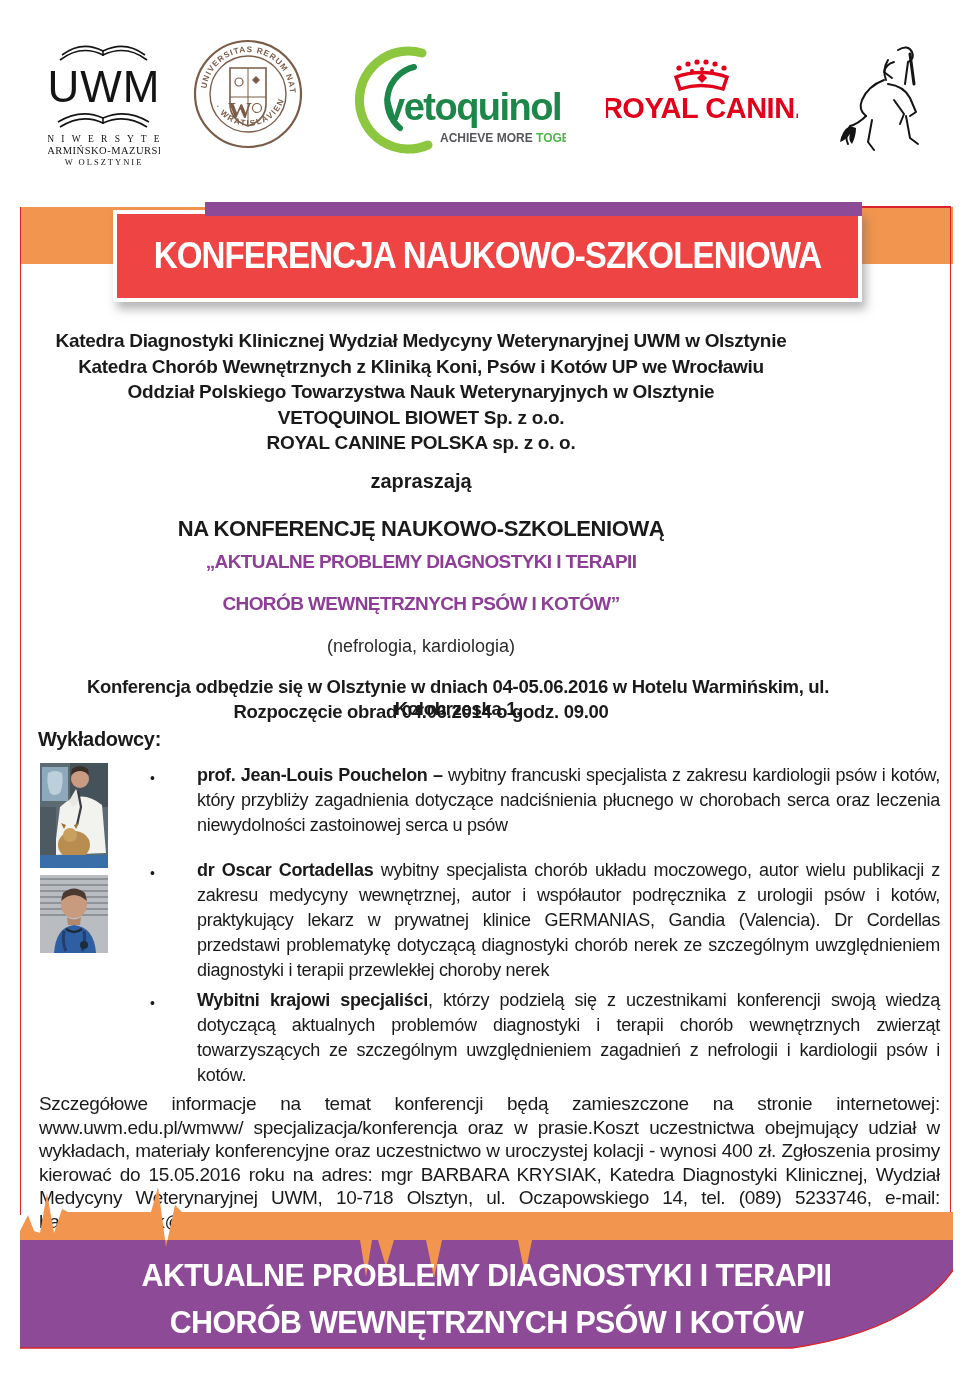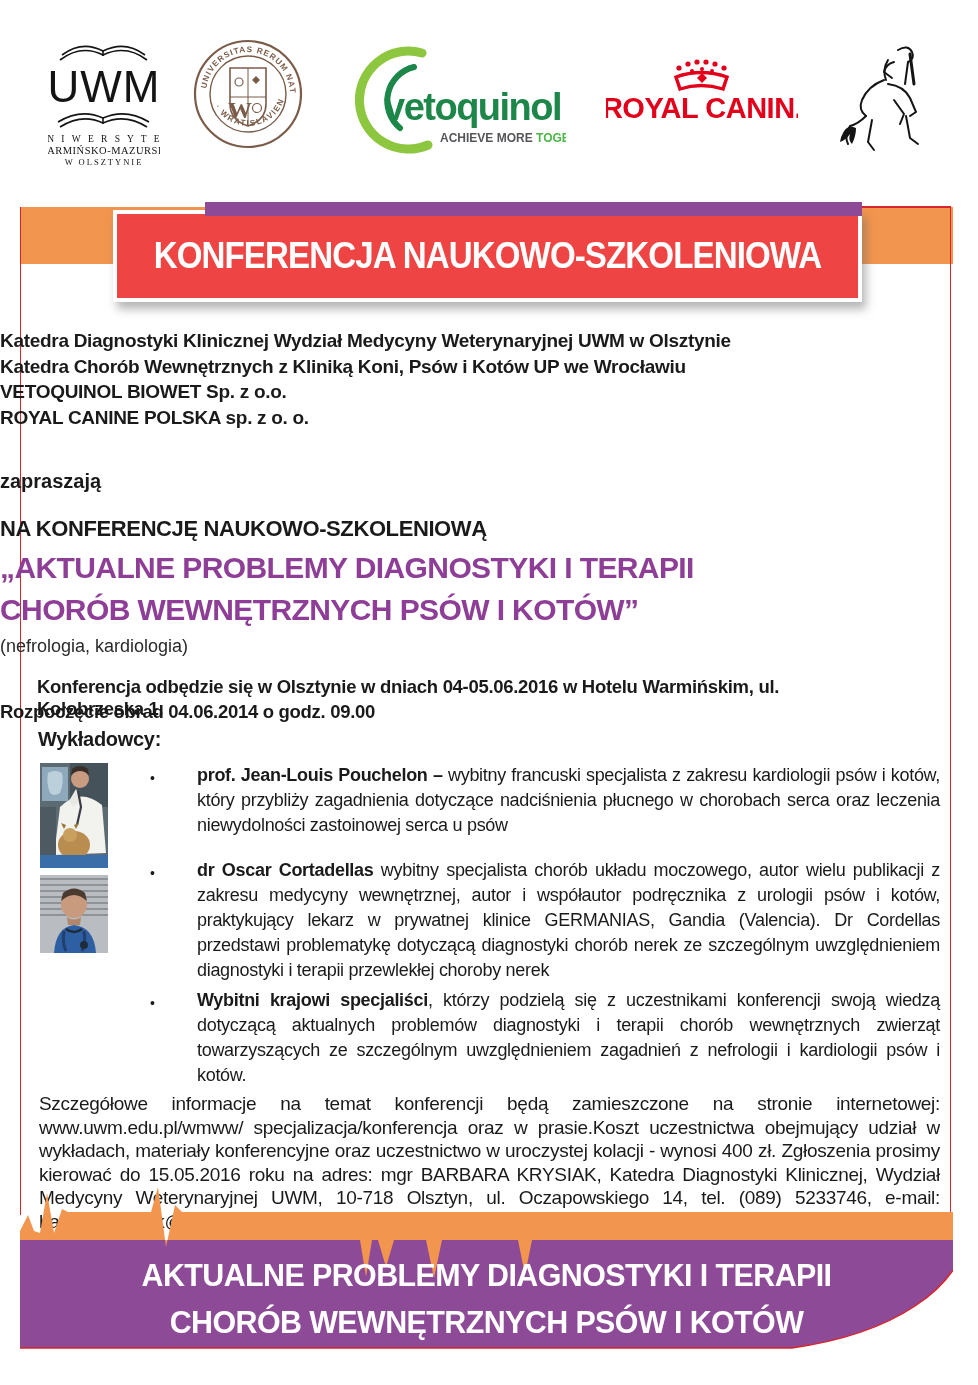--- a/index.html
+++ b/index.html
@@ -1,21 +1,21 @@
 <!DOCTYPE html>
 <html><head>
 <meta charset="utf-8">
 <style>
   html,body{margin:0;padding:0;background:#ffffff;}
   #poster{
     position:relative;width:978px;height:1385px;background:#ffffff;overflow:hidden;
     font-family:"Liberation Sans",sans-serif;color:#1a1a1a;
   }
   .abs{position:absolute;}
-  .ctr{width:842px;left:0;}
+  .ctr{text-align:center;width:842px;left:0;}
   
   #orange-band{left:20px;top:207px;width:933px;height:57px;background:#f2954e;}
   #red-line-left{left:20px;top:207px;width:1px;height:1008px;background:#d7252b;}
   #red-line-right{left:950px;top:207px;width:1px;height:1036px;background:#d7252b;}
   #red-line-topright{left:862px;top:206px;width:89px;height:2px;background:#d7252b;}
   #header-card{
     left:113px;top:210px;width:741px;height:84px;background:#ef4444;
     border:4px solid #ffffff;box-shadow:4px 7px 9px rgba(110,110,110,.5);
   }
   #header-card::before{
@@ -24,21 +24,21 @@
   #header-card .banner-text{
     position:absolute;left:0;top:0;width:100%;height:100%;
     display:flex;align-items:center;justify-content:center;
     color:#fff;font-weight:bold;font-size:36px;letter-spacing:-1px;
     transform:scaleX(.92);white-space:nowrap;
   }
   
   .org-lines{top:328px;font-weight:bold;font-size:19px;line-height:25.5px;letter-spacing:-.3px;}
   .invite{top:470px;font-weight:bold;font-size:20px;}
   .subtitle{top:516px;font-weight:bold;font-size:22px;letter-spacing:-.4px;}
-  .big-title{font-weight:bold;font-size:30px;letter-spacing:-.6px;color:#8e3e97;white-space:nowrap;}
+  .big-title{font-weight:bold;font-size:19px;letter-spacing:-.6px;color:#8e3e97;white-space:nowrap;}
   #title1{top:551px;}
   #title2{top:593px;}
   .topics{top:636px;font-size:18px;color:#2a2a2a;}
   .venue{font-weight:bold;font-size:18.5px;letter-spacing:-.3px;}
   #venue1{top:676px;margin-left:37px;}
   #venue2{top:701px;}
   #speakers-heading{left:38px;top:728px;font-weight:bold;font-size:20px;letter-spacing:-.3px;}
   
   .bullet{left:197px;width:743px;font-size:18px;line-height:25px;letter-spacing:-.3px;text-align:justify;}
   .bullet .dot{position:absolute;left:-47px;top:3px;font-size:14px;}
@@ -169,20 +169,21 @@
   <div class="abs" id="red-line-right"></div>
   <div class="abs" id="red-line-topright"></div>
 
   <div class="abs" id="header-card">
     <div class="banner-text">KONFERENCJA NAUKOWO-SZKOLENIOWA</div>
   </div>
 
   <div class="abs ctr org-lines">
     <div>Katedra Diagnostyki Klinicznej Wydział Medycyny Weterynaryjnej UWM w Olsztynie</div>
     <div>Katedra Chorób Wewnętrznych z Kliniką Koni, Psów i Kotów UP we Wrocławiu</div>
+    <div>Oddział Polskiego Towarzystwa Nauk Weterynaryjnych w Olsztynie</div>
     <div>VETOQUINOL BIOWET Sp. z o.o.</div>
     <div>ROYAL CANINE POLSKA sp. z o. o.</div>
   </div>
 
   <div class="abs ctr invite">zapraszają</div>
   <div class="abs ctr subtitle">NA KONFERENCJĘ NAUKOWO-SZKOLENIOWĄ</div>
   <div class="abs ctr big-title" id="title1">„AKTUALNE PROBLEMY  DIAGNOSTYKI I TERAPII</div>
   <div class="abs ctr big-title" id="title2">CHORÓB WEWNĘTRZNYCH PSÓW I KOTÓW”</div>
   <div class="abs ctr topics">(nefrologia, kardiologia)</div>
   <div class="abs ctr venue" id="venue1">Konferencja odbędzie się w Olsztynie w dniach 04-05.06.2016 w Hotelu Warmińskim, ul. Kołobrzeska 1.</div>

